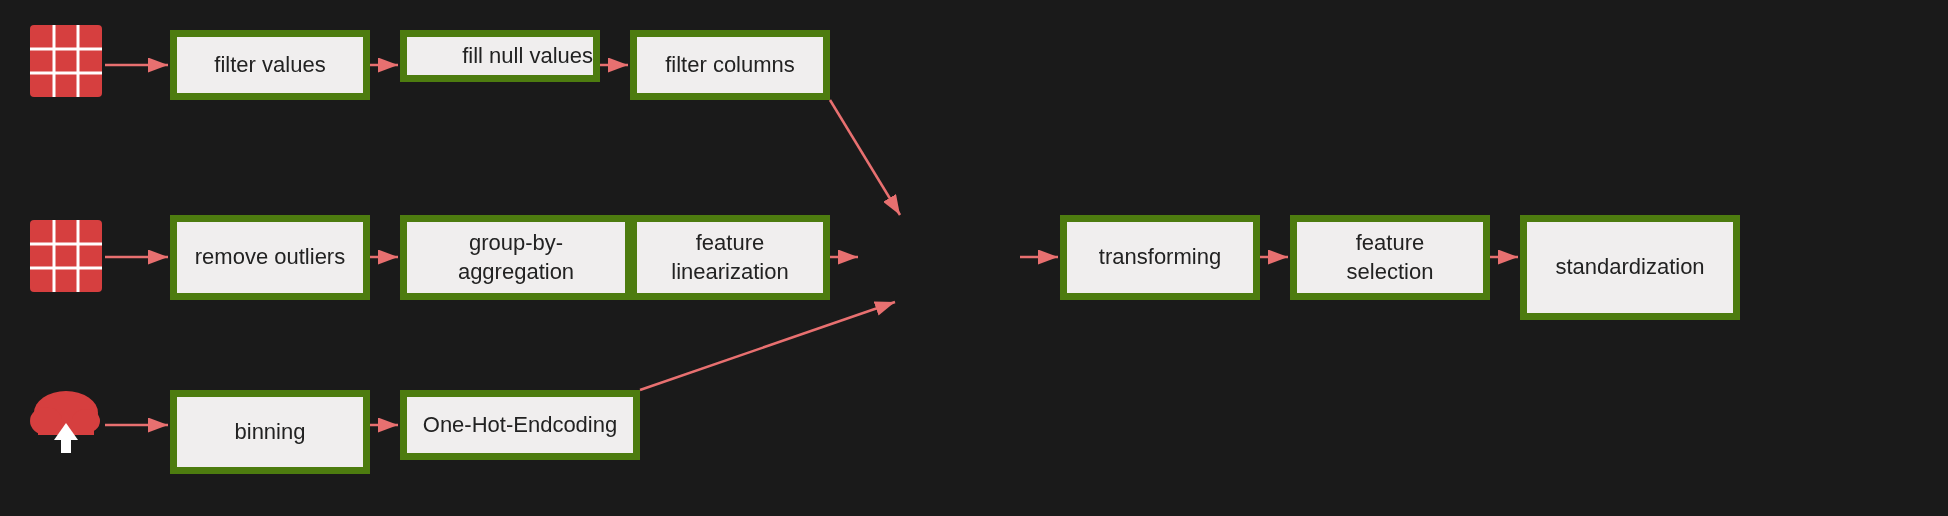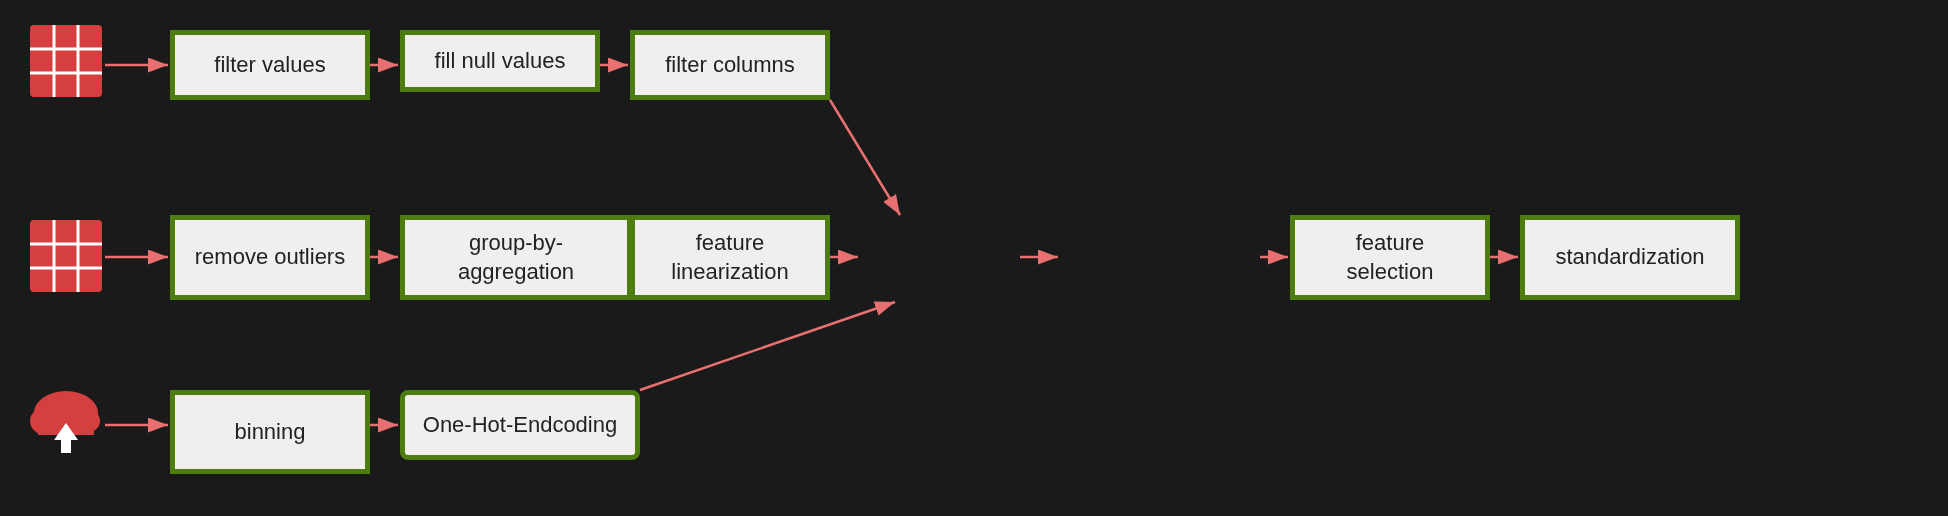--- a/index.html
+++ b/index.html
@@ -15,21 +15,21 @@
     .pipeline-container {
       position: relative;
       width: 1948px;
       height: 516px;
     }
 
     
     .node {
       position: absolute;
       background: #f0eeee;
-      border: 5px solid #4d7c0f;
+      border: 7px solid #4d7c0f;
       display: flex;
       align-items: center;
       justify-content: center;
       text-align: center;
       font-size: 22px;
       color: #222;
       line-height: 1.3;
     }
 
     
@@ -111,51 +111,54 @@
 
       <polygon points="38,38 50,55 26,55" fill="#fff"></polygon>
       <rect x="33" y="48" width="10" height="20" fill="#fff"></rect>
     </g>
   </svg>
 
   <div class="node" style="left:170px; top:30px; width:200px; height:70px;">
     <span>filter values</span>
   </div>
 
-  <div class="node" style="left:400px; top:30px; width:200px; height:62px;">
+  <div class="node" style="left:400px; top:30px; width:200px; height:52px;justify-content:flex-end;">
     <span>fill null values</span>
   </div>
 
   <div class="node" style="left:630px; top:30px; width:200px; height:70px;">
     <span>filter columns</span>
   </div>
 
   <div class="node" style="left:170px; top:215px; width:200px; height:85px;text-align:center;">
     <span>remove outliers</span>
   </div>
 
   <div class="node" style="left:400px; top:215px; width:232px; height:85px; white-space:pre-line;">
     <span>group-by-<br>aggregation</span>
   </div>
 
   <div class="node" style="left:630px; top:215px; width:200px; height:85px; white-space:pre-line;">
     <span>feature<br>linearization</span>
   </div>
 
 
+  <div class="node" style="left:1060px; top:215px; width:200px; height:85px;">
+    <span>transforming</span>
+  </div>
 
   <div class="node" style="left:1290px; top:215px; width:200px; height:85px; white-space:pre-line;">
     <span>feature<br>selection</span>
   </div>
 
-  <div class="node" style="left:1520px; top:215px; width:220px; height:85px;">
+  <div class="node" style="left:1520px; top:215px; width:220px; height:105px;">
     <span>standardization</span>
   </div>
 
   <div class="node" style="left:170px; top:390px; width:200px; height:84px;">
     <span>binning</span>
   </div>
 
-  <div class="node" style="left:400px; top:390px; width:240px; height:70px;border-radius:8px;">
+  <div class="node" style="left:400px; top:390px; width:240px; height:70px;">
     <span>One-Hot-Endcoding</span>
   </div>
 
 </div>
 
 </body></html>

